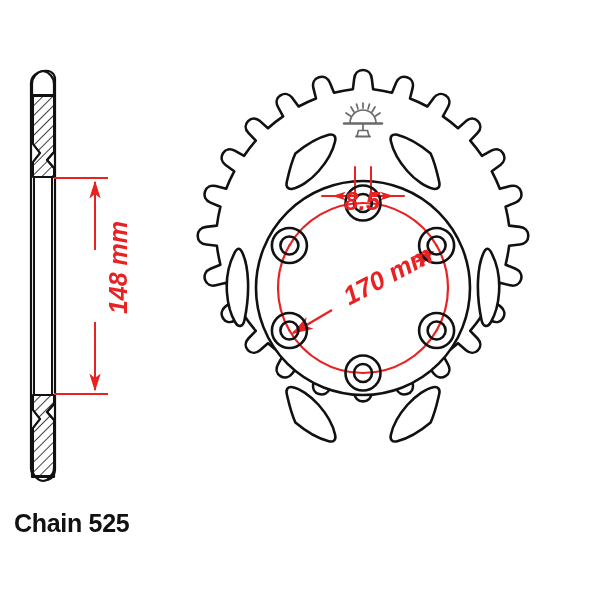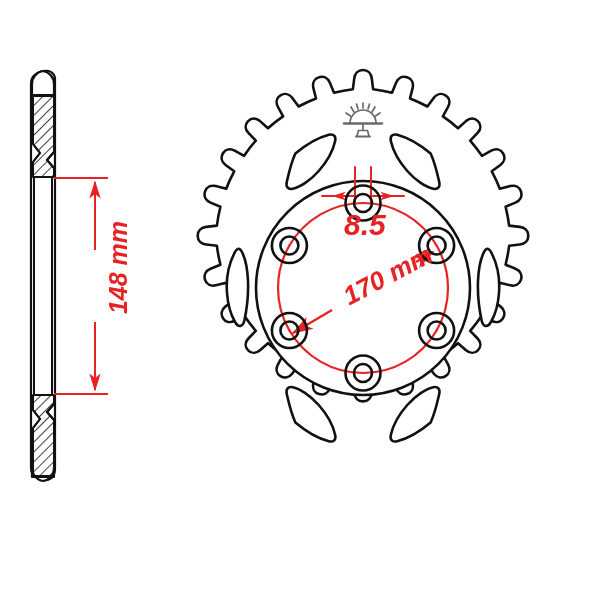--- a/index.html
+++ b/index.html
@@ -382,18 +382,19 @@
   </svg>
 
   <div class="label-text" style="left:58px; top:253px; width:120px; font-size:25px; font-style:italic;
               font-weight:bold; color:#e82222; transform:rotate(-90deg);
               transform-origin:center center; text-align:center;">148 mm</div>
 
   <div class="label-text" style="left:318px; top:260px; width:140px; font-size:26px; font-style:italic;
               font-weight:bold; color:#e82222; transform:rotate(-28deg);
               transform-origin:center center; text-align:center;">170 mm</div>
 
-  <div class="label-text" style="left:344px; top:208px; font-size:30px; font-style:italic;
+  <div class="label-text" style="left:344px; top:186px; font-size:26px; font-style:italic;
               font-weight:bold; color:#e82222;">8.5</div>
 
+  <div class="label-text" id="chain-label">Chain 525</div>
 
 
 </div>
 
 </body></html>

